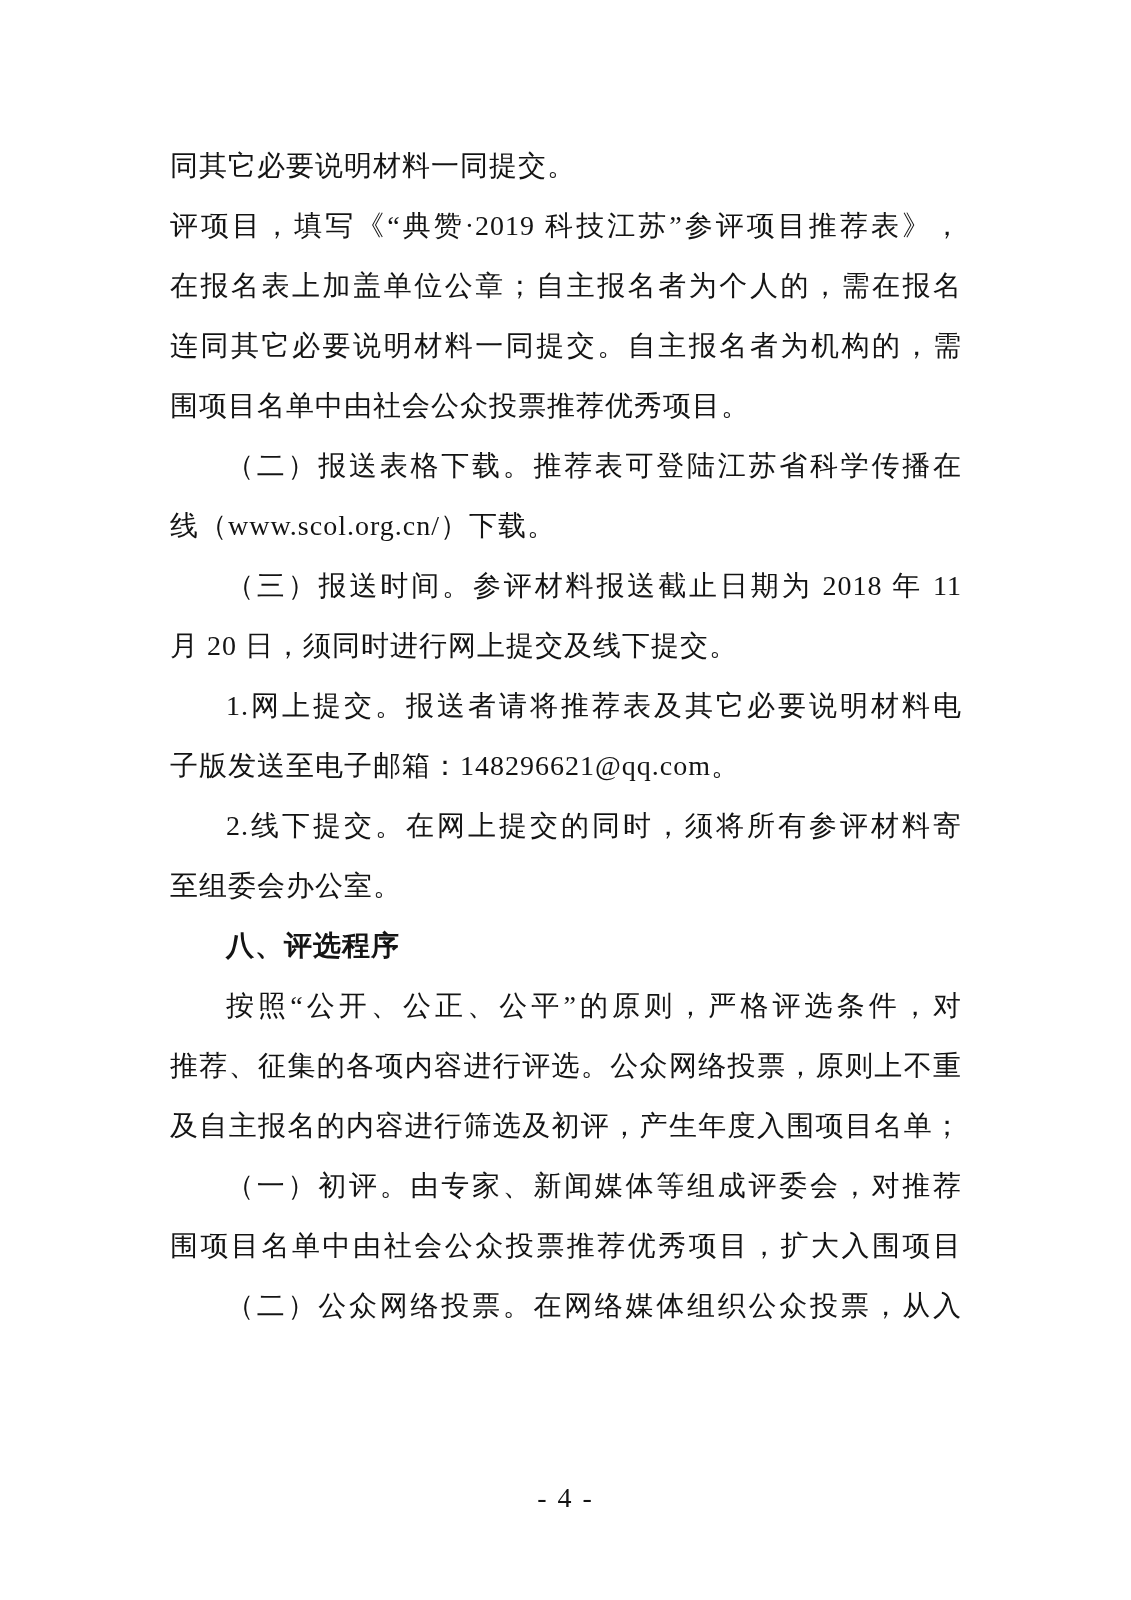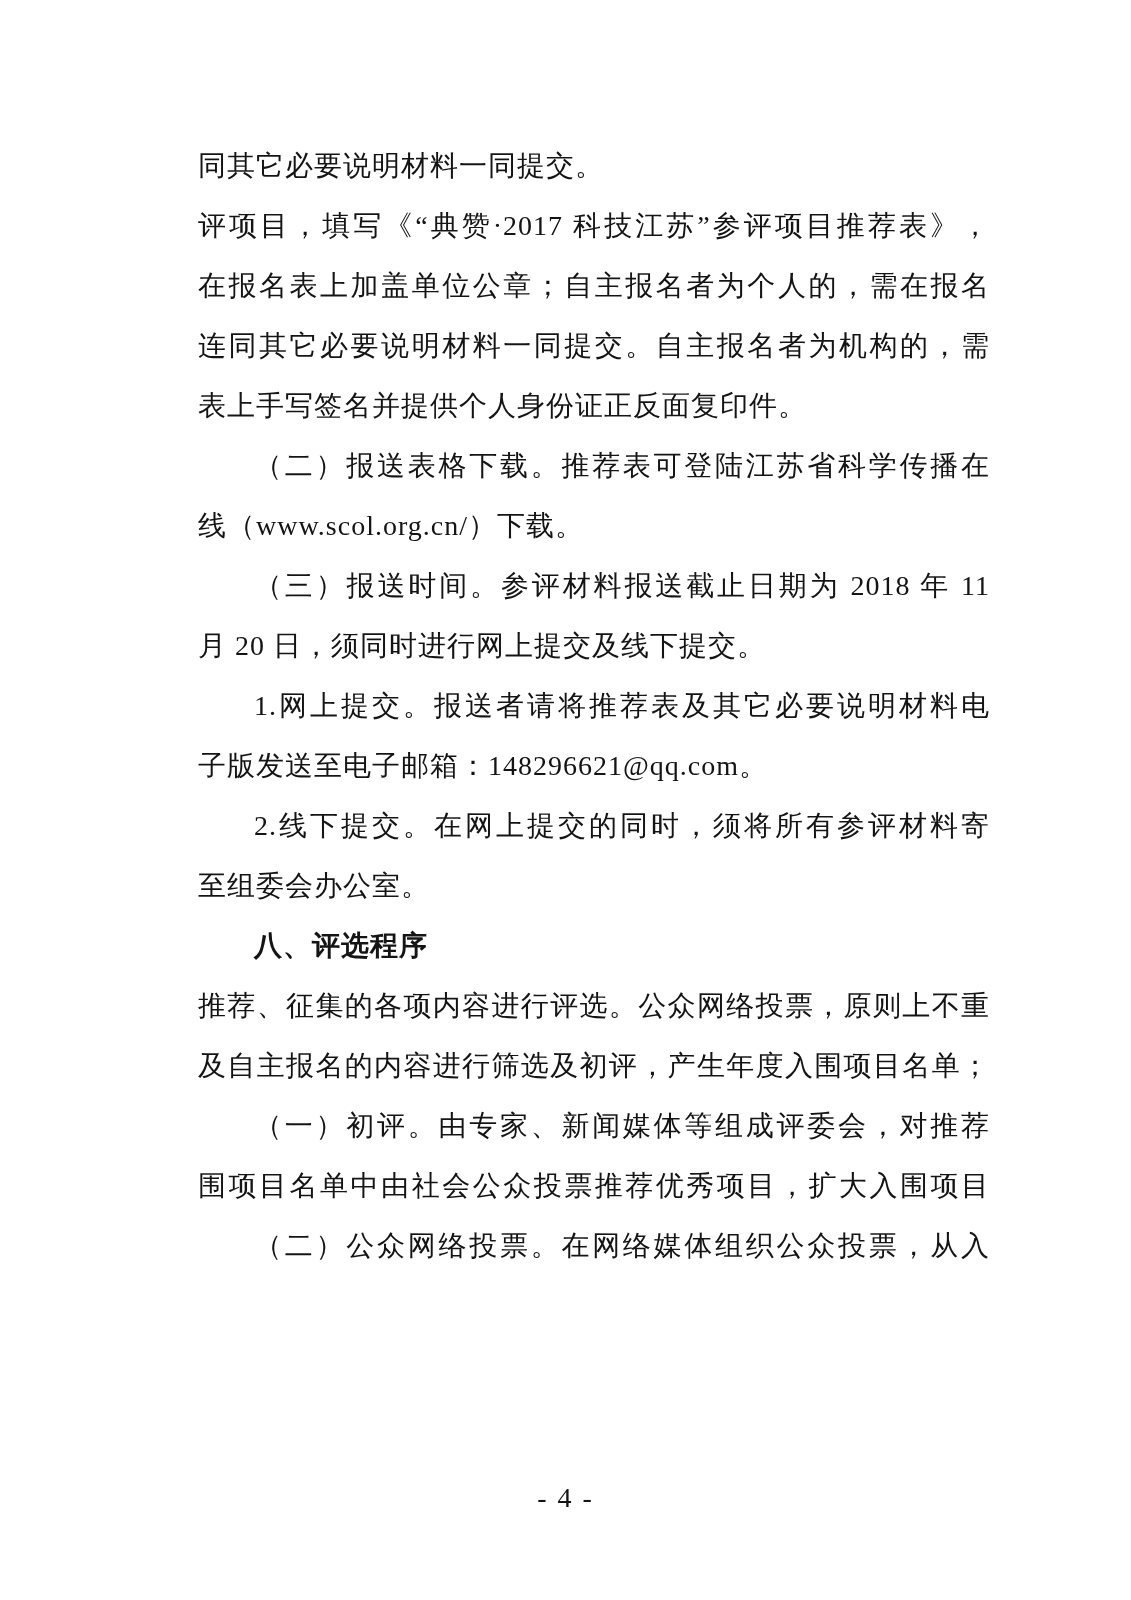--- a/index.html
+++ b/index.html
@@ -14,21 +14,20 @@
     background: #ffffff;
     overflow: hidden;
     font-family: "Liberation Serif", "DejaVu Serif", serif;
     color: #141414;
   }
   .content {
     position: absolute;
     left: 170px;
     top: 136px;
     width: 792px;
-    margin-left: 28px;
   }
   .line {
     height: 60px;
     line-height: 60px;
     font-size: 28px;
     letter-spacing: 1px;
     text-align: justify;
     text-align-last: justify;
     text-justify: inter-character;
     white-space: pre;
@@ -53,33 +52,34 @@
     letter-spacing: 2px;
     color: #141414;
   }
 </style>
 </head>
 <body>
 
 <div class="page">
   <div class="content">
       <div class="line last">同其它必要说明材料一同提交。</div>
-      <div class="line">评项目，填写《“典赞·2017 科技江苏”参评项目推荐表》，</div>
+      <div class="line">评项目，填写《“典赞·2019 科技江苏”参评项目推荐表》，</div>
       <div class="line">在报名表上加盖单位公章；自主报名者为个人的，需在报名</div>
       <div class="line">连同其它必要说明材料一同提交。自主报名者为机构的，需</div>
-      <div class="line last">表上手写签名并提供个人身份证正反面复印件。</div>
+      <div class="line last">围项目名单中由社会公众投票推荐优秀项目。</div>
       <div class="line indent">（二）报送表格下载。推荐表可登陆江苏省科学传播在</div>
       <div class="line last">线（www.scol.org.cn/）下载。</div>
       <div class="line indent">（三）报送时间。参评材料报送截止日期为 2018 年 11</div>
       <div class="line last">月 20 日，须同时进行网上提交及线下提交。</div>
       <div class="line indent">1.网上提交。报送者请将推荐表及其它必要说明材料电</div>
       <div class="line last">子版发送至电子邮箱：148296621@qq.com。</div>
       <div class="line indent">2.线下提交。在网上提交的同时，须将所有参评材料寄</div>
       <div class="line last">至组委会办公室。</div>
       <div class="line indent bold last">八、评选程序</div>
+      <div class="line indent">按照“公开、公正、公平”的原则，严格评选条件，对</div>
       <div class="line">推荐、征集的各项内容进行评选。公众网络投票，原则上不重</div>
       <div class="line">及自主报名的内容进行筛选及初评，产生年度入围项目名单；</div>
       <div class="line indent">（一）初评。由专家、新闻媒体等组成评委会，对推荐</div>
       <div class="line">围项目名单中由社会公众投票推荐优秀项目，扩大入围项目</div>
       <div class="line indent">（二）公众网络投票。在网络媒体组织公众投票，从入</div>
     </div>
   <div class="footer">- 4 -</div>
 </div>
 
 </body></html>

